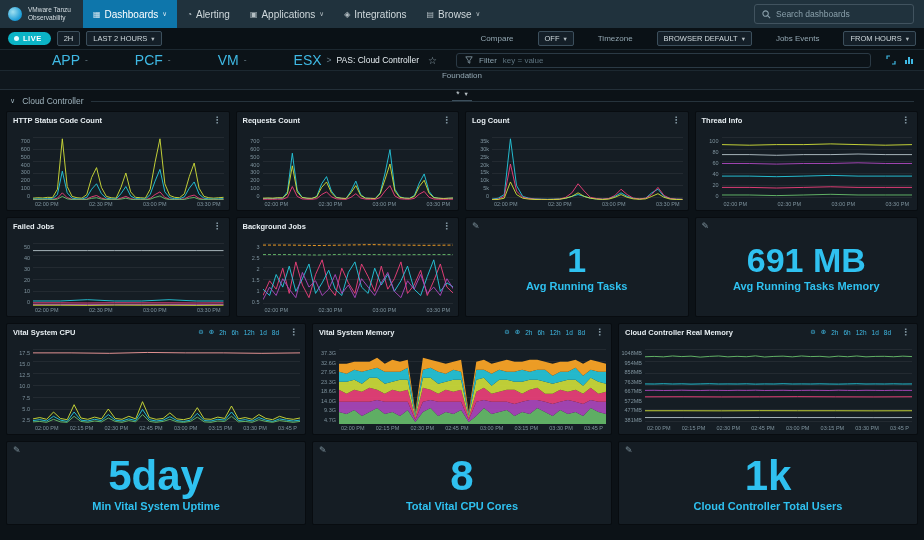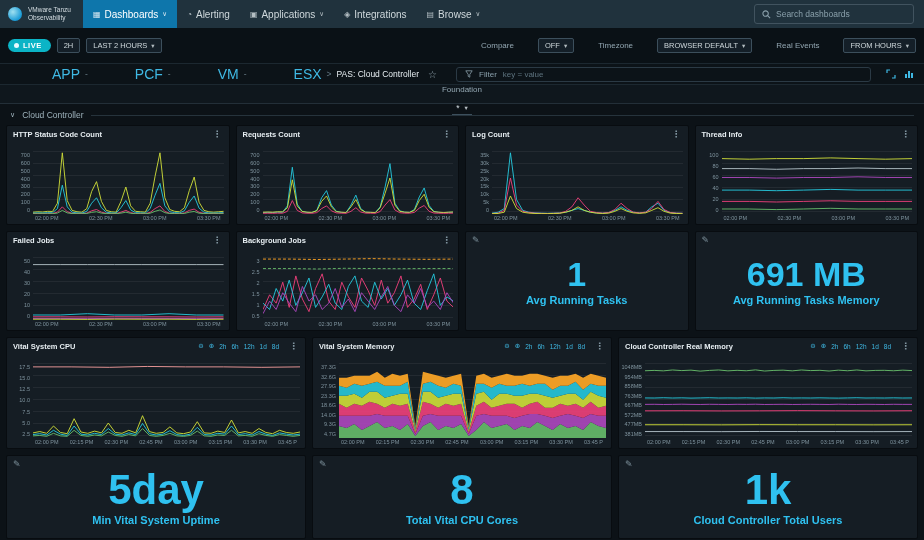--- a/index.html
+++ b/index.html
@@ -15,21 +15,21 @@
   .nav-item.active{background:#0e76ab;color:#fff;}
   .nav-icon{font-size:8px;opacity:.85;}
   .caret{font-size:6.5px;opacity:.85;}
   .nav-spacer{flex:1;}
   .search{display:flex;align-items:center;gap:5px;border:1px solid #41535f;border-radius:3px;
     padding:2px 7px;margin:4px 4px;width:160px;}
   .search input{flex:1;background:transparent;border:none;outline:none;color:#cfd8dc;font-size:8.5px;}
   .search input::placeholder{color:#8aa0ab;}
 
   
-  .timebar{height:36px;display:flex;align-items:center;background:#0a1116;border-bottom:1px solid #1c2830;
+  .timebar{height:22px;display:flex;align-items:center;background:#0a1116;border-bottom:1px solid #1c2830;
     padding:0 8px;gap:6px;}
   .live-pill{display:flex;align-items:center;gap:4px;background:#0bb4c6;color:#fff;font-weight:bold;
     border-radius:9px;padding:2px 9px 2px 6px;font-size:7.5px;letter-spacing:.5px;cursor:pointer;}
   .live-dot{width:5px;height:5px;border-radius:50%;background:#e7fbff;}
   .tb-btn{display:flex;align-items:center;gap:4px;border:1px solid #3c4f5c;border-radius:2px;background:#141f28;
     color:#cfd8dc;font-size:7.5px;padding:2px 6px;cursor:pointer;font-family:inherit;}
   .tb-right{margin-left:auto;display:flex;align-items:center;gap:24px;}
   .tb-label{font-size:8px;color:#93a7b2;}
 
   
@@ -150,21 +150,21 @@
     <span class="tb-label">Compare</span>
     <button class="tb-btn">
       <span>OFF</span>
       <span class="caret">▾</span>
     </button>
     <span class="tb-label">Timezone</span>
     <button class="tb-btn">
       <span>BROWSER DEFAULT</span>
       <span class="caret">▾</span>
     </button>
-    <span class="tb-label">Real Events</span>
+    <span class="tb-label">Jobs Events</span>
     <button class="tb-btn">
       <span>FROM HOURS</span>
       <span class="caret">▾</span>
     </button>
   </div>
 </div>
 
 <div class="crumbbar">
   <span class="crumb-link">APP</span>
   <span class="crumb-sep">-</span>

